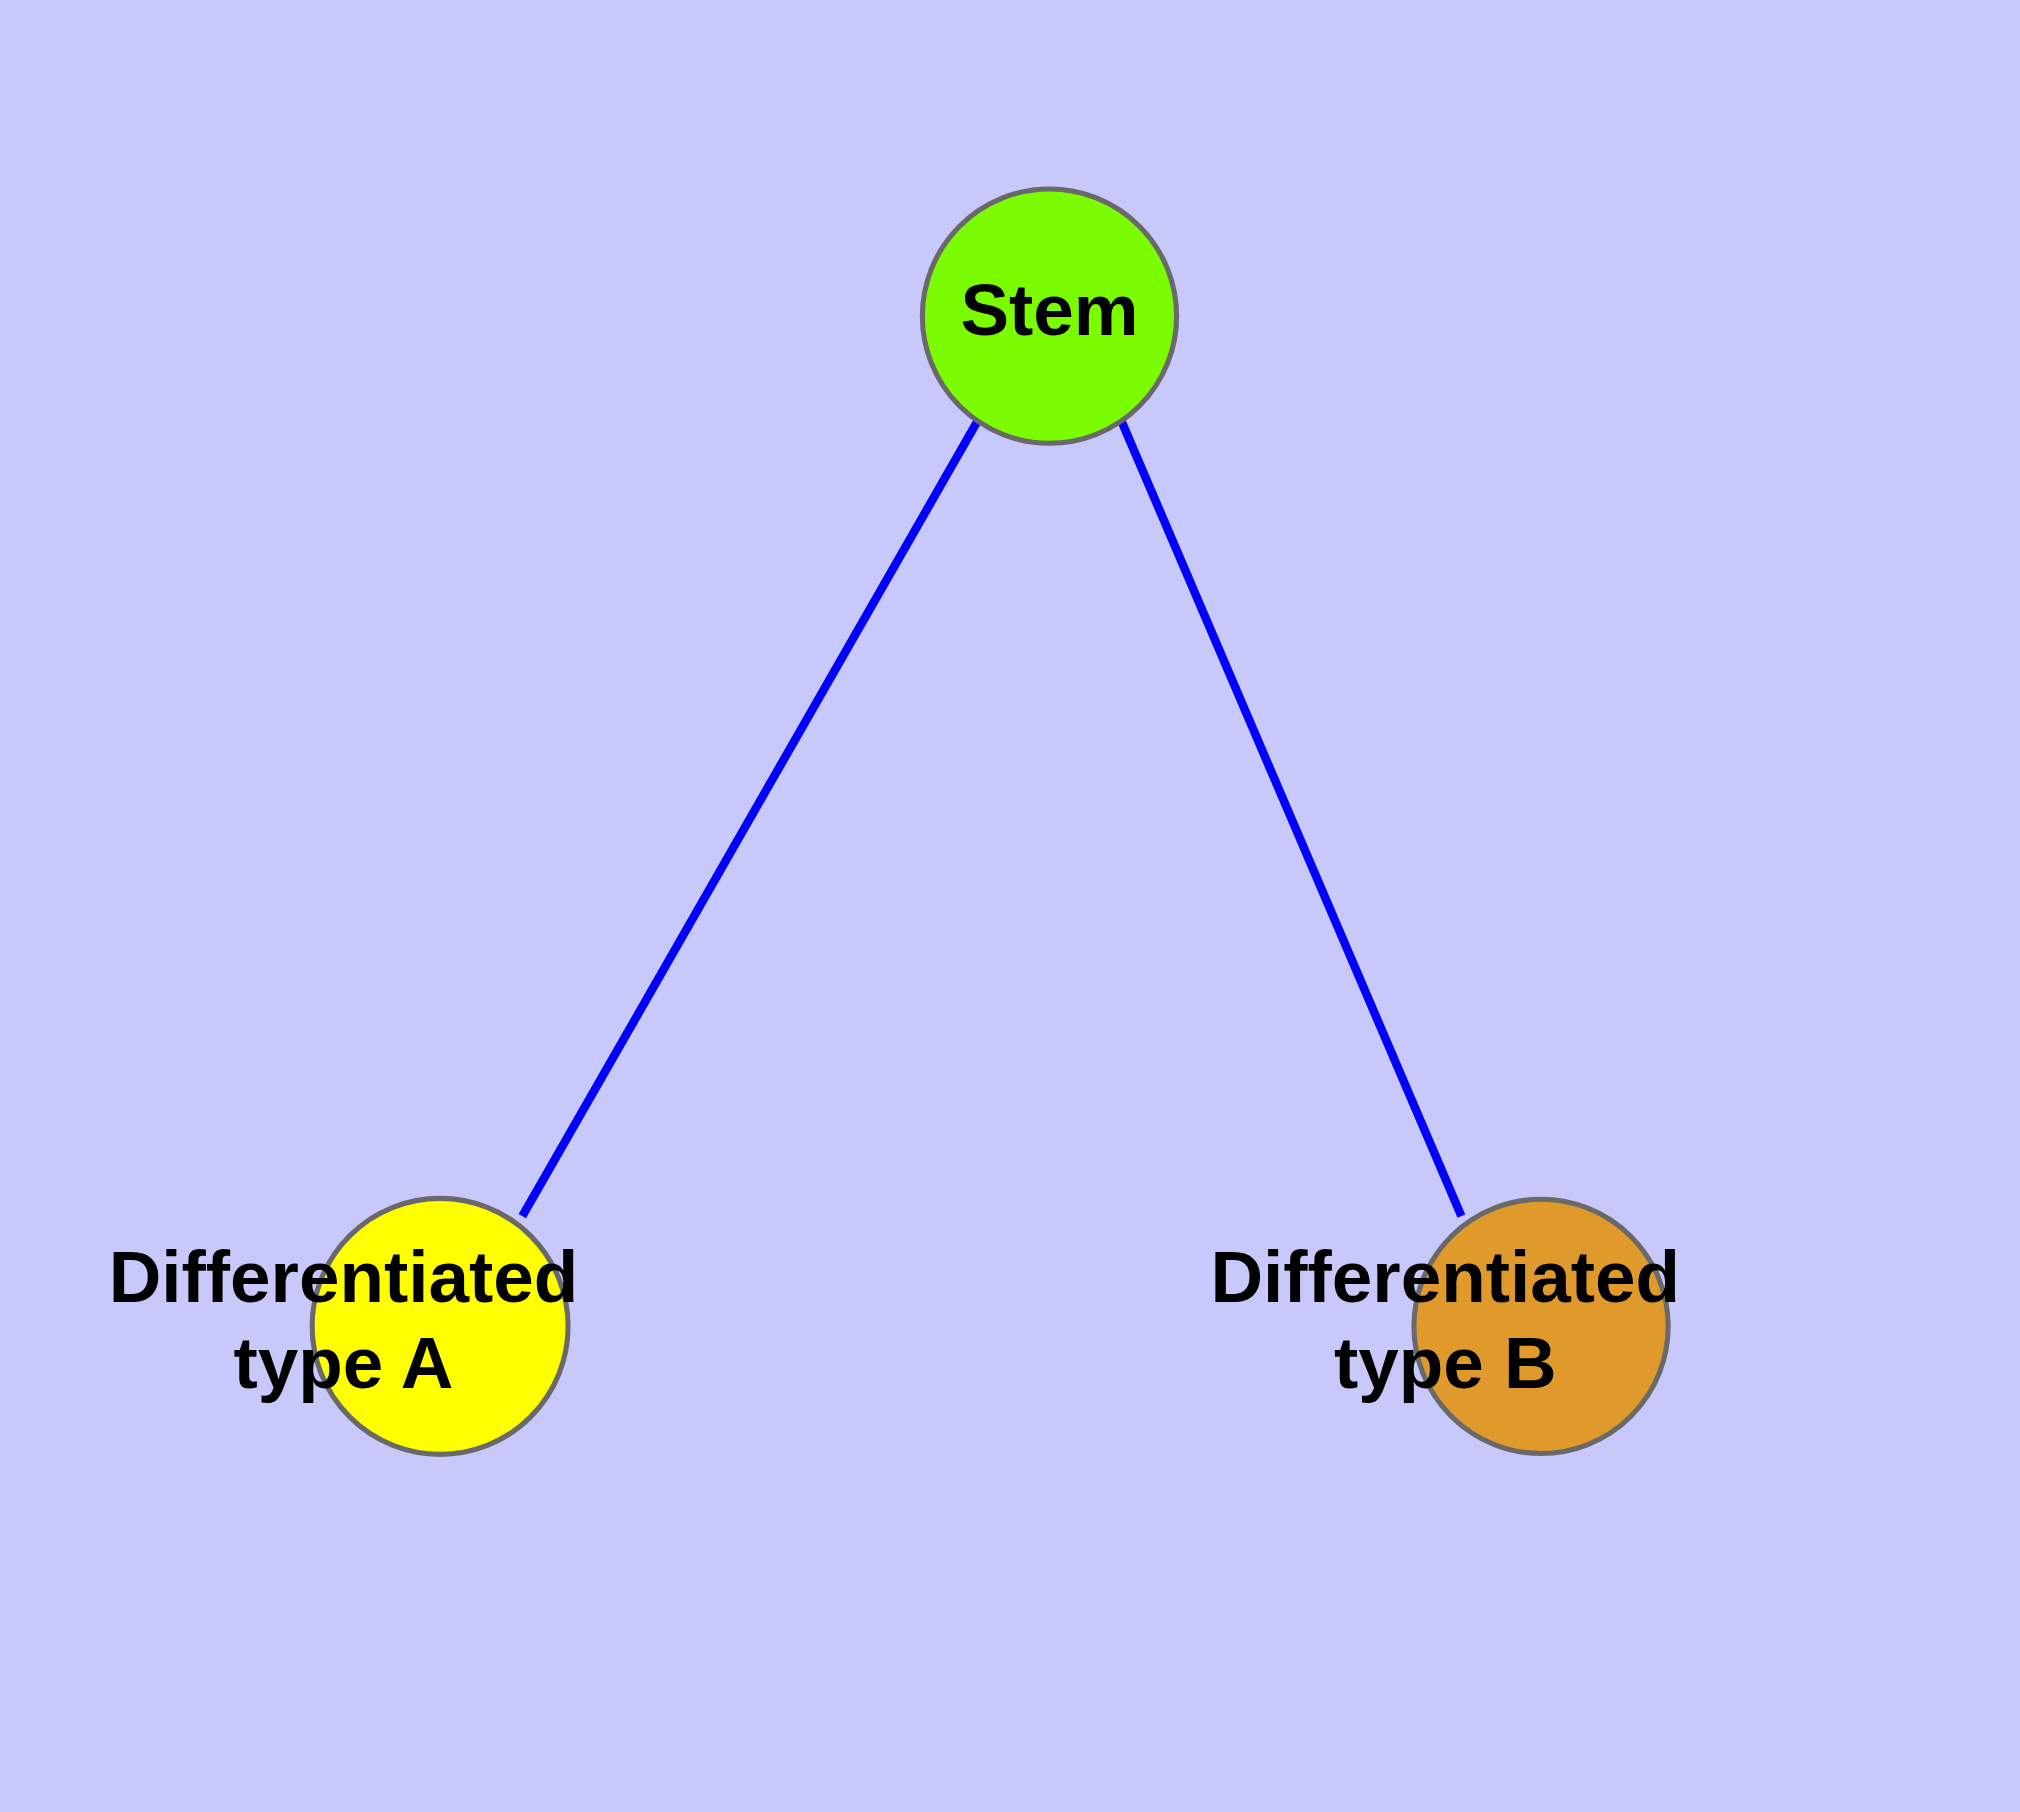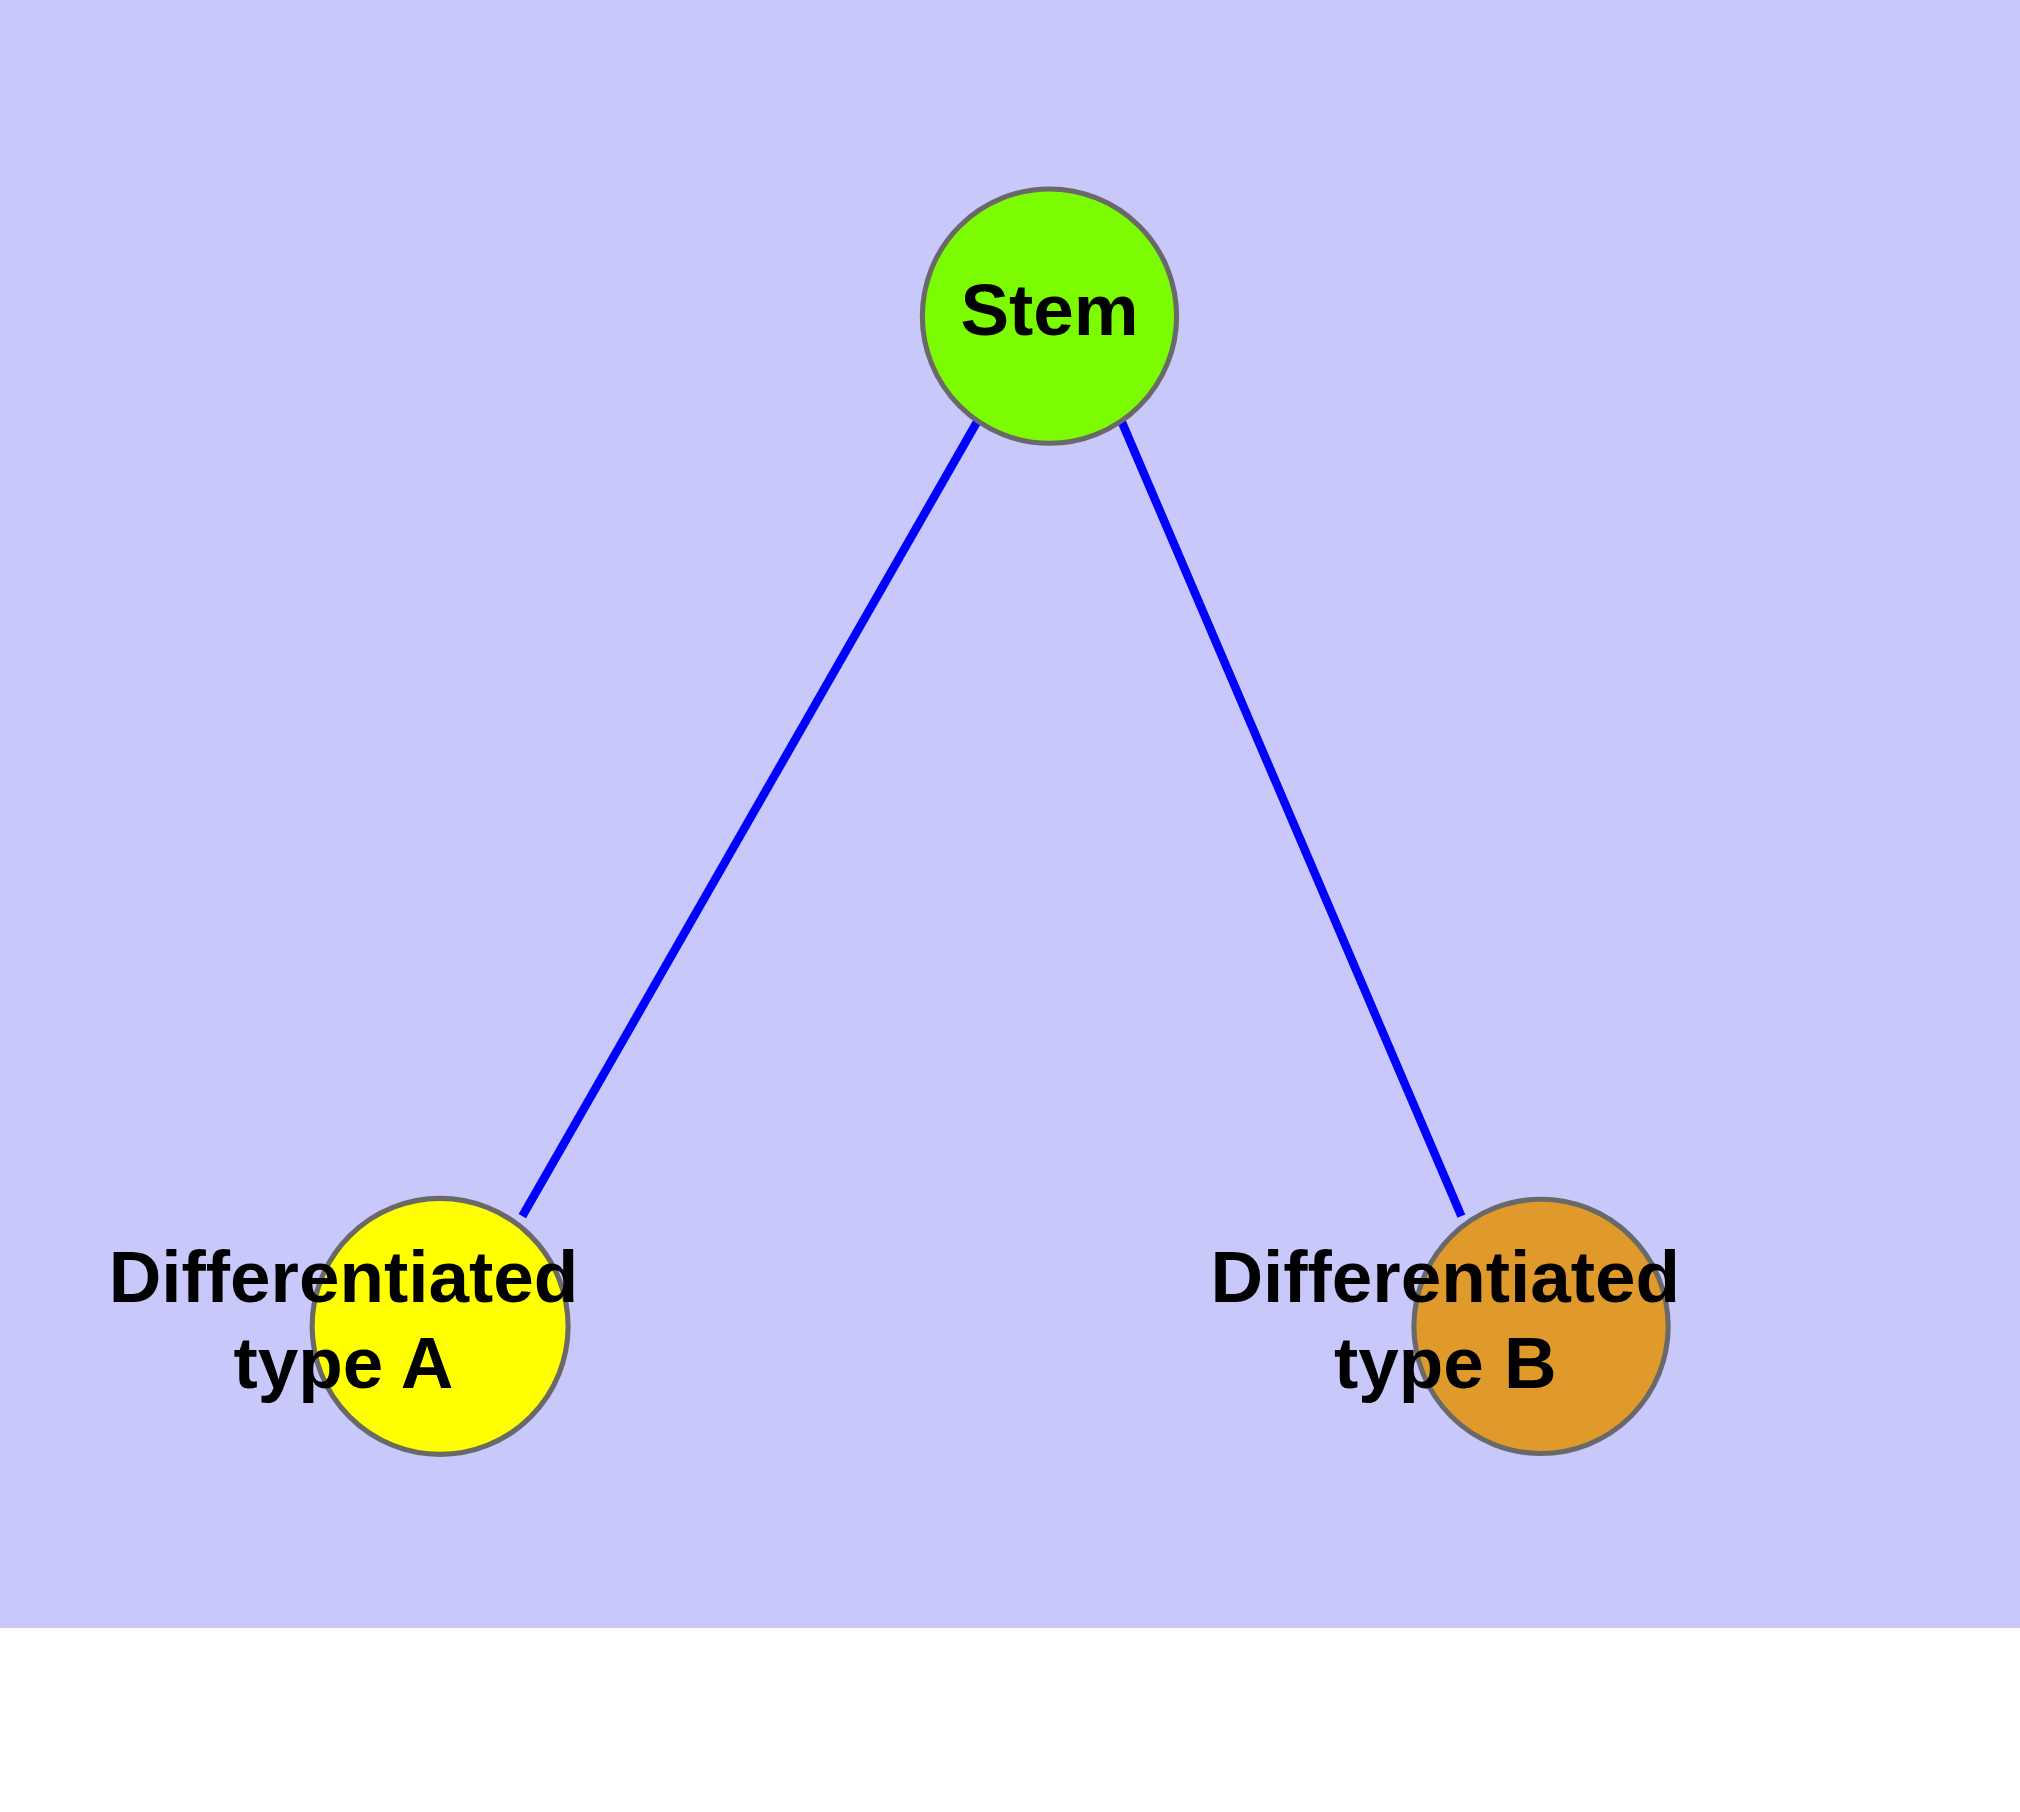--- a/index.html
+++ b/index.html
@@ -26,21 +26,21 @@
     font-family: "Liberation Sans", sans-serif;
     font-weight: bold;
     fill: #000000;
     text-anchor: middle;
     dominant-baseline: middle;
   }
 </style>
 </head>
 <body>
 
-<div id="canvas" style="width: 2021px; height: 1628px; background: rgb(200, 200, 250);">
+<div id="canvas" style="width: 2021px; height: 1812px; background: rgb(200, 200, 250);">
   <svg id="graph-svg" viewBox="0 0 2384 2138">
 
     <g>
       <line stroke-linecap="butt" x1="1153" y1="497" x2="616" y2="1435" stroke="#0000ff" stroke-width="10"></line>
       <line stroke-linecap="butt" x1="1323" y1="497" x2="1724" y2="1435" stroke="#0000ff" stroke-width="10"></line>
     </g>
 
     <g>
       <circle cx="1238" cy="373" r="150" fill="#7cfc00" stroke="#696969" stroke-width="6"></circle>
       <circle cx="519" cy="1565" r="151" fill="#ffff00" stroke="#696969" stroke-width="6"></circle>

